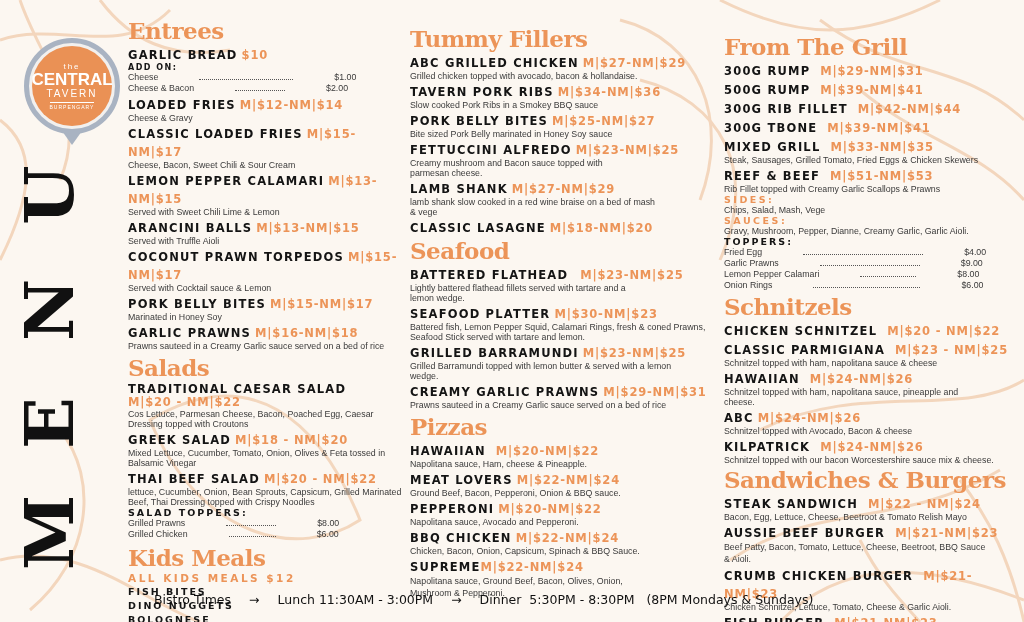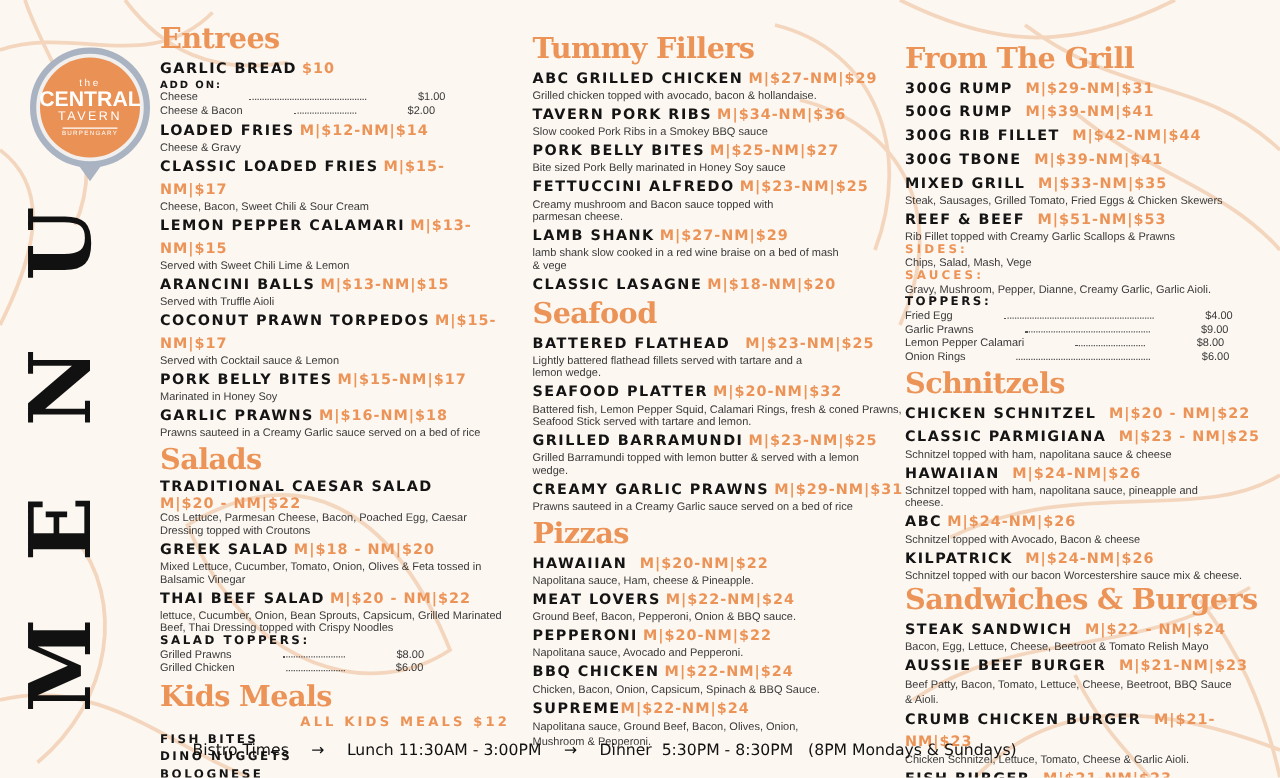--- a/index.html
+++ b/index.html
@@ -43,21 +43,21 @@
   }
   .menu-letter {
     position: absolute; left: 0; width: 70px; text-align: center;
     font-family: "DejaVu Serif", serif; font-weight: bold; font-size: 68px; color: #111;
     transform: rotate(-90deg); line-height: 70px; height: 70px;
   }
 
   
   .col { position: absolute; top: 18px; }
   .col-1 { left: 128px; width: 280px; }
-  .col-2 { left: 426px; width: 305px; top: 26px; }
+  .col-2 { left: 410px; width: 305px; top: 26px; }
   .col-3 { left: 724px; width: 295px; top: 34px; }
 
   .section-title {
     font-family: "DejaVu Serif", "Liberation Serif", serif;
     color: #ec9458; font-size: 23px; font-weight: bold; line-height: 26px;
     letter-spacing: -0.5px;
   }
   .item { margin-top: 1px; }
   .item-name {
     font-family: "DejaVu Sans", sans-serif; font-weight: bold; font-size: 11.5px;
@@ -79,21 +79,21 @@
   .sub-label.black { font-size: 9.5px; letter-spacing: 2px; line-height: 11px; }
   .addon-row {
     display: flex; font-size: 8.8px; line-height: 11px; color: #3a3a3a; gap: 40px;
   }
   .addon-name { white-space: nowrap; }
   .addon-dots {
     border-bottom: 1px dotted #555; margin: 0 1px 3px 1px; flex: 0 0 auto;
   }
   .kids-header {
     font-family: "DejaVu Sans", sans-serif; font-weight: bold; font-size: 10.5px;
-    letter-spacing: 2.5px; color: #ec9458; line-height: 14px; text-align: right;
+    letter-spacing: 2.5px; color: #ec9458; line-height: 14px;
   }
   .kids-item {
     font-family: "DejaVu Sans", sans-serif; font-weight: bold; font-size: 9.5px;
     letter-spacing: 2px; line-height: 14px;
   }
 
   .footer {
     position: absolute; left: 154px; top: 592px; width: 750px;
     font-family: "DejaVu Sans", sans-serif; font-size: 12.5px; color: #111;
     display: flex; align-items: center; white-space: pre;
@@ -250,21 +250,21 @@
     <div class="item">
       <div><span class="item-name">CLASSIC LASAGNE</span><span class="item-price">M|$18-NM|$20</span></div>
     </div>
 
     <div class="section-title" style="margin-top:2px">Seafood</div>
     <div class="item">
       <div><span class="item-name">BATTERED FLATHEAD</span><span class="item-price" style="margin-left:12px">M|$23-NM|$25</span></div>
       <div class="item-desc" style="width:225px">Lightly battered flathead fillets served with tartare and a lemon wedge.</div>
     </div>
     <div class="item">
-      <div><span class="item-name">SEAFOOD PLATTER</span><span class="item-price">M|$20-NM|$32</span></div>
+      <div><span class="item-name">SEAFOOD PLATTER</span><span class="item-price">M|$30-NM|$23</span></div>
       <div class="item-desc">Battered fish, Lemon Pepper Squid, Calamari Rings, fresh &amp; coned Prawns, Seafood Stick served with tartare and lemon.</div>
     </div>
     <div class="item">
       <div><span class="item-name">GRILLED BARRAMUNDI</span><span class="item-price">M|$23-NM|$25</span></div>
       <div class="item-desc" style="width:270px">Grilled Barramundi topped with lemon butter &amp; served with a lemon wedge.</div>
     </div>
     <div class="item">
       <div><span class="item-name">CREAMY GARLIC PRAWNS</span><span class="item-price">M|$29-NM|$31</span></div>
       <div class="item-desc">Prawns sauteed in a Creamy Garlic sauce served on a bed of rice</div>
     </div>

